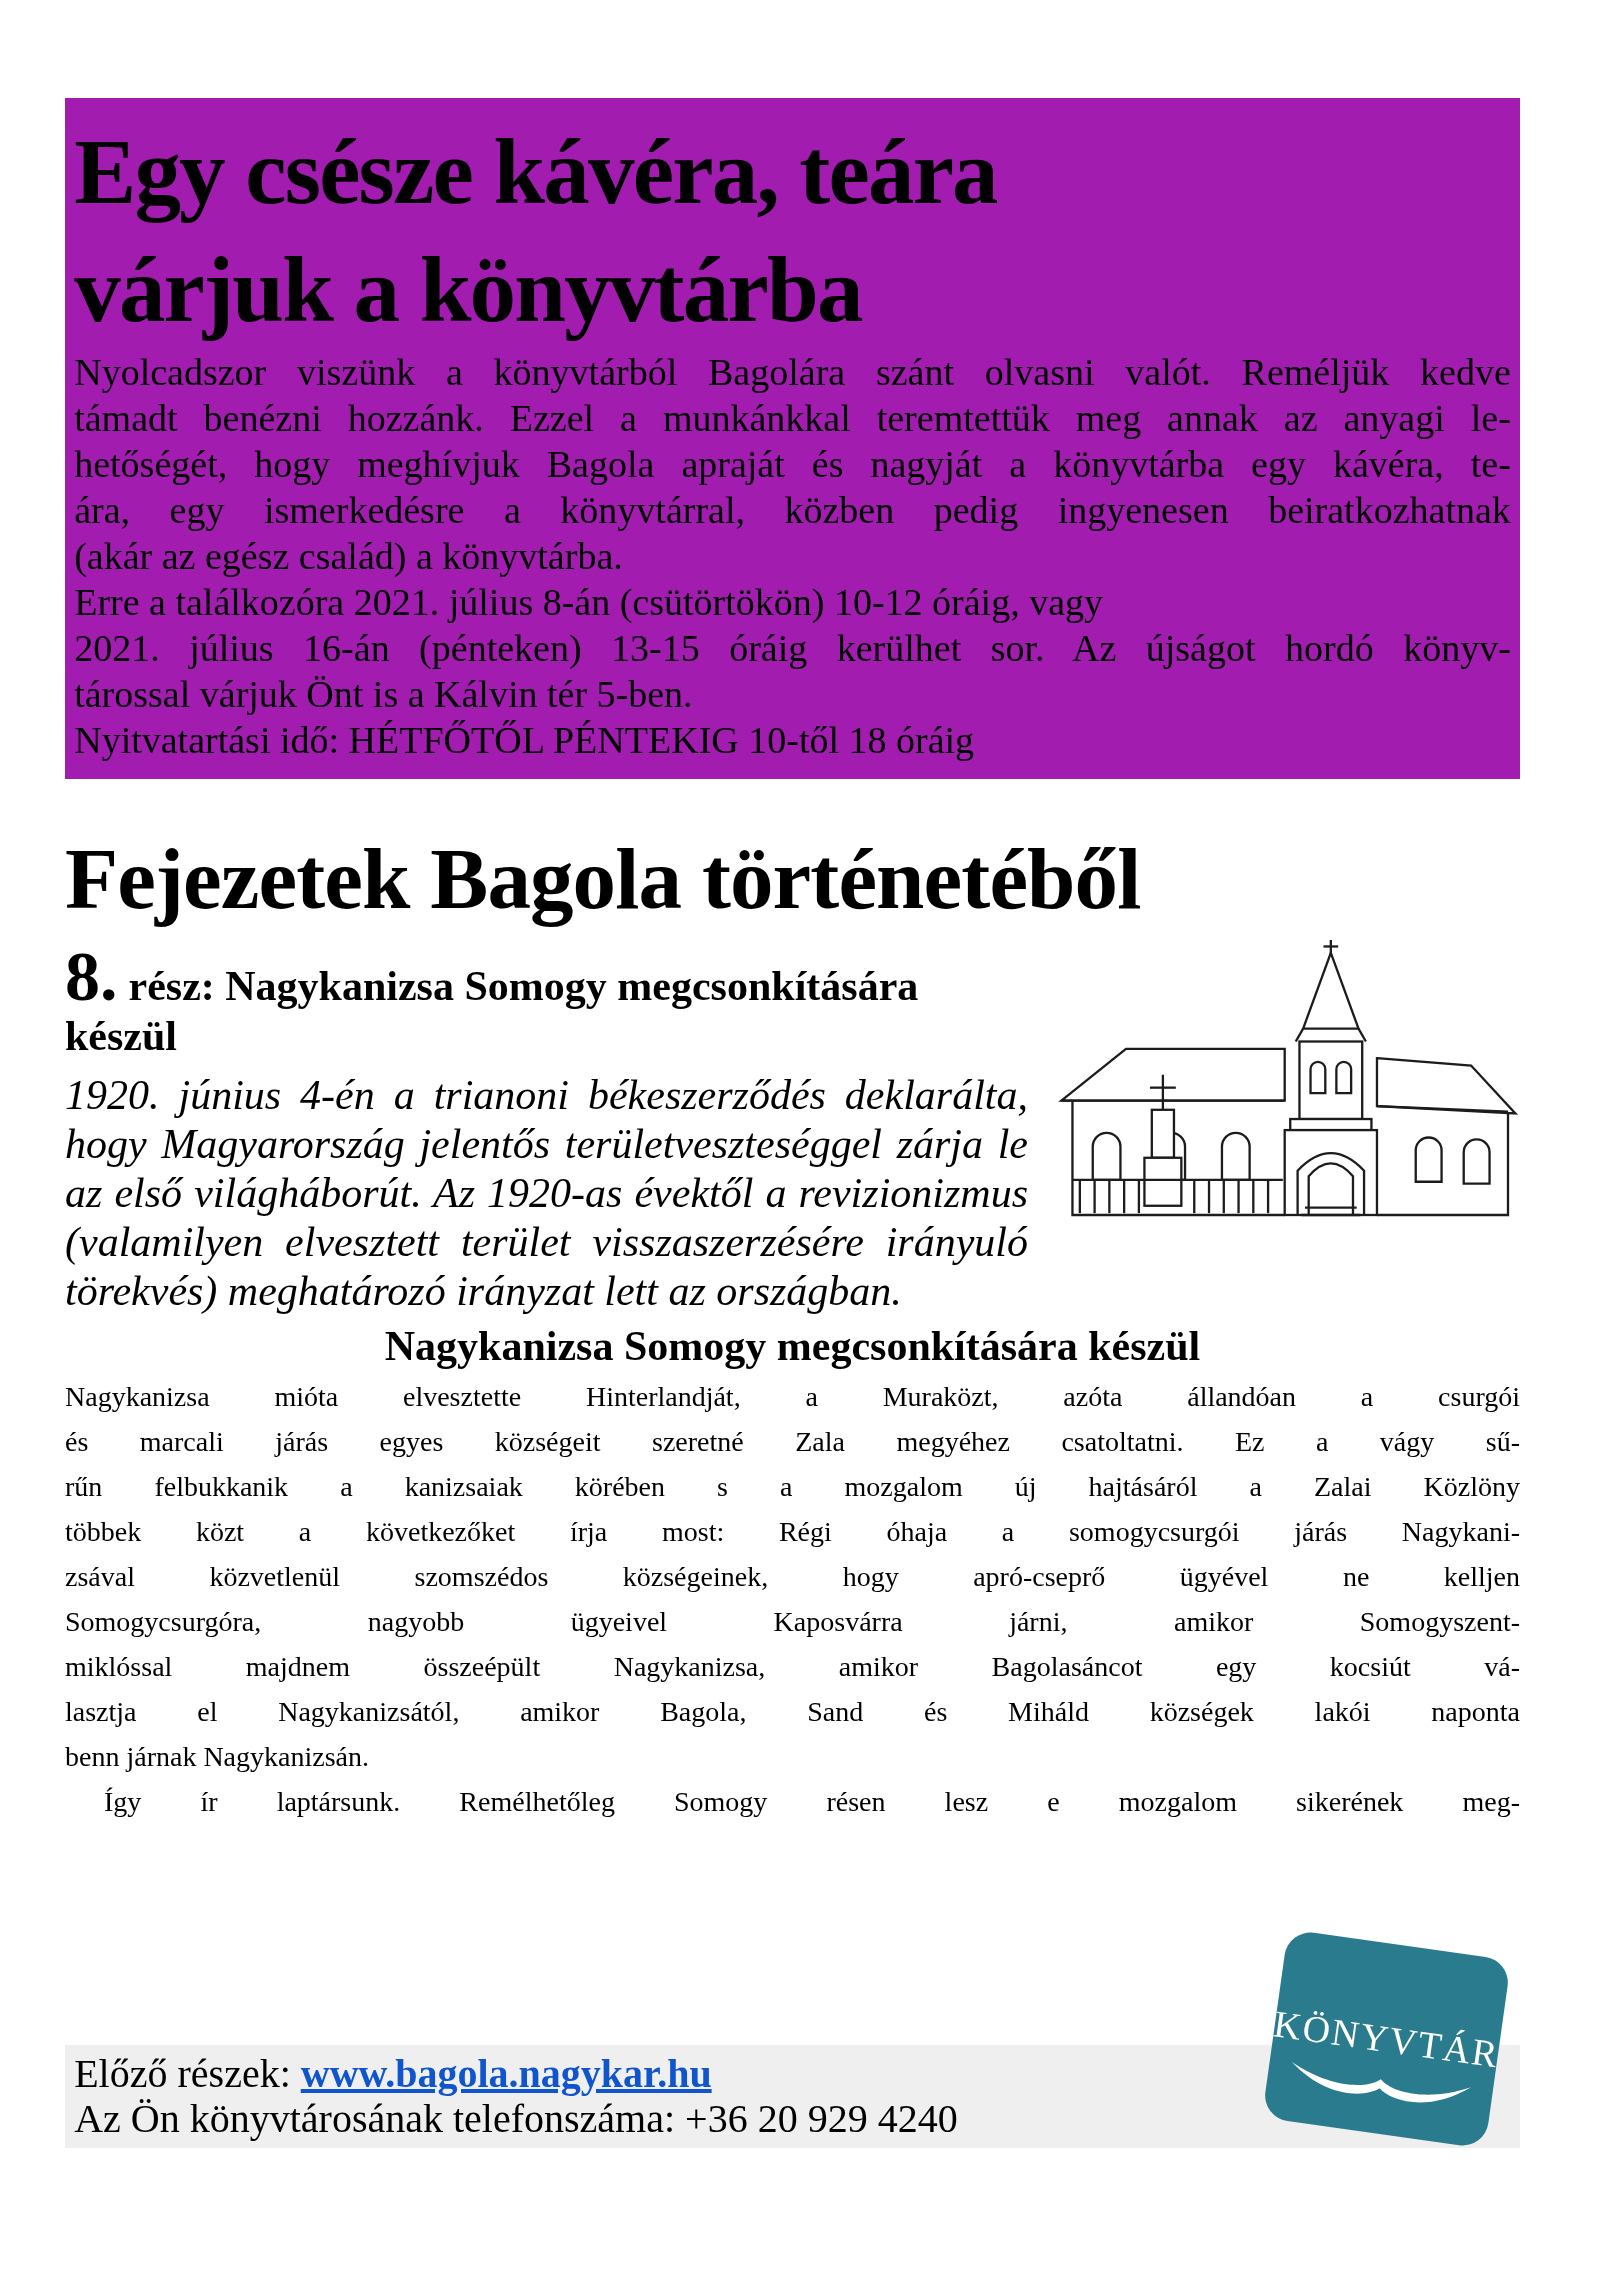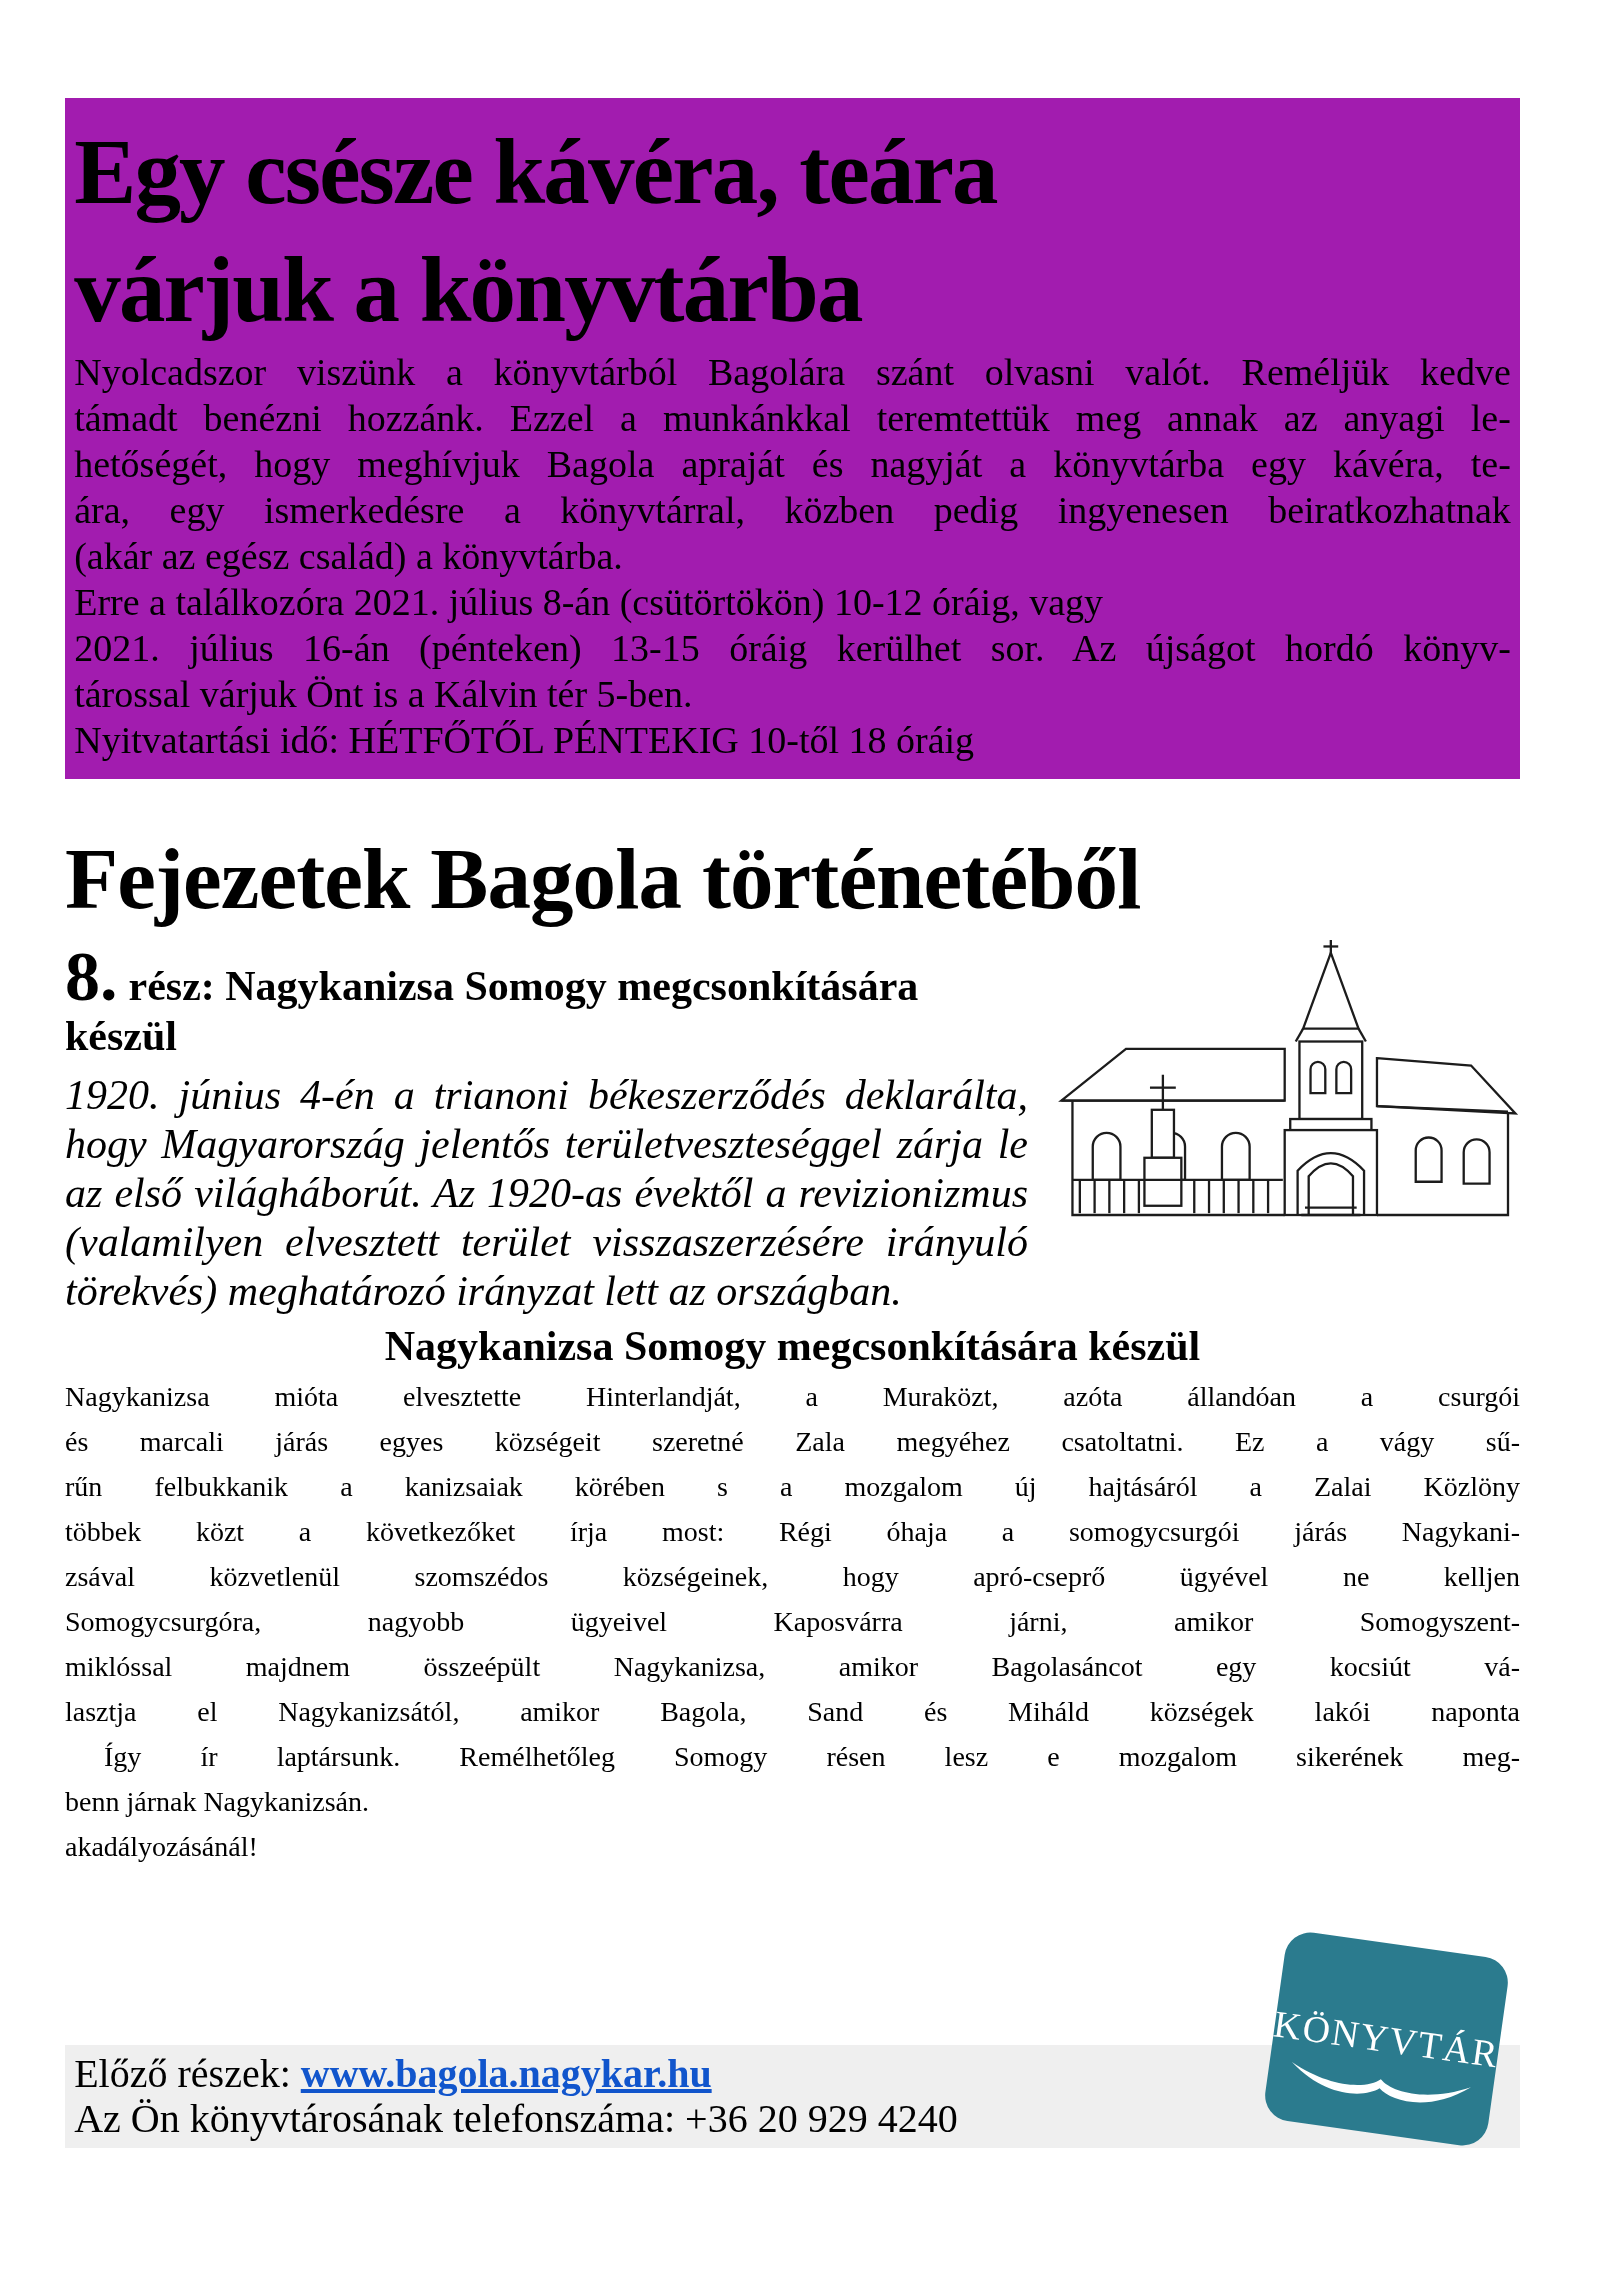--- a/index.html
+++ b/index.html
@@ -131,23 +131,22 @@
       <div class="art-head">Nagykanizsa Somogy megcsonkítására készül</div>
 
       <div class="art-line jl">Nagykanizsa mióta elvesztette Hinterlandját, a Muraközt, azóta állandóan a csurgói</div>
       <div class="art-line jl">és marcali járás egyes községeit szeretné Zala megyéhez csatoltatni. Ez a vágy sű-</div>
       <div class="art-line jl">rűn felbukkanik a kanizsaiak körében s a mozgalom új hajtásáról a Zalai Közlöny</div>
       <div class="art-line jl">többek közt a következőket írja most: Régi óhaja a somogycsurgói járás Nagykani-</div>
       <div class="art-line jl">zsával közvetlenül szomszédos községeinek, hogy apró-cseprő ügyével ne kelljen</div>
       <div class="art-line jl">Somogycsurgóra, nagyobb ügyeivel Kaposvárra járni, amikor Somogyszent-</div>
       <div class="art-line jl">miklóssal majdnem összeépült Nagykanizsa, amikor Bagolasáncot egy kocsiút vá-</div>
       <div class="art-line jl">lasztja el Nagykanizsától, amikor Bagola, Sand és Miháld községek lakói naponta</div>
+      <div class="art-line ll">benn járnak Nagykanizsán.</div>
       <div class="art-line jl indent">Így ír laptársunk. Remélhetőleg Somogy résen lesz e mozgalom sikerének meg-</div>
-      <div class="art-line ll">benn járnak Nagykanizsán.</div>
-      <div class="art-line ll">akadályozásánál!</div>
     </div>
   </div>
 
   <div class="footer-band">
     <div>
       <span class="b">Előző részek: </span><a class="link">www.bagola.nagykar.hu</a>
     </div>
     <div>Az Ön könyvtárosának telefonszáma: +36 20 929 4240</div>
   </div>
 

